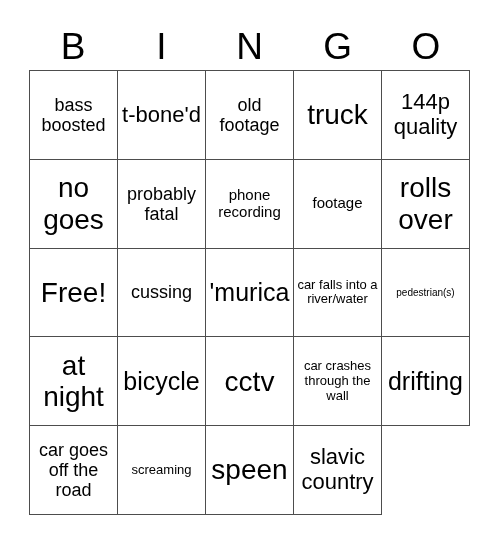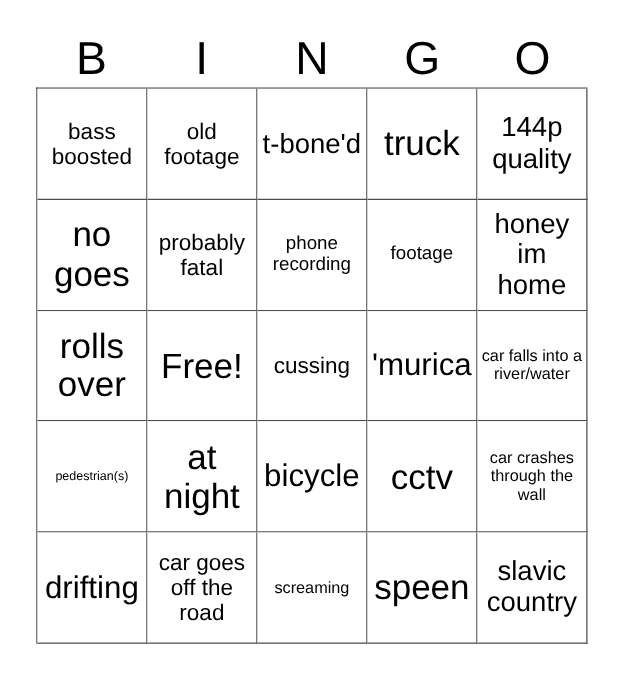--- a/index.html
+++ b/index.html
@@ -98,47 +98,44 @@
     <div class="header-letter">N</div>
     <div class="header-letter">G</div>
     <div class="header-letter">O</div>
   </div>
 
   <div class="bingo-grid">
 
     <div class="bingo-cell fs-md">
         <span class="cell-text">bass boosted</span>
       </div>
+    <div class="bingo-cell fs-lg">
+        <span class="cell-text">t-bone'd</span>
+      </div>
     <div class="bingo-cell fs-md">
         <span class="cell-text">old footage</span>
-      </div>
-    <div class="bingo-cell fs-lg">
-        <span class="cell-text">t-bone'd</span>
       </div>
     <div class="bingo-cell fs-xxl">
         <span class="cell-text">truck</span>
       </div>
     <div class="bingo-cell fs-lg">
         <span class="cell-text">144p quality</span>
       </div>
 
     <div class="bingo-cell fs-xxl">
         <span class="cell-text">no goes</span>
       </div>
     <div class="bingo-cell fs-md">
         <span class="cell-text">probably fatal</span>
       </div>
     <div class="bingo-cell fs-sm">
         <span class="cell-text">phone recording</span>
       </div>
     <div class="bingo-cell fs-sm">
         <span class="cell-text">footage</span>
-      </div>
-    <div class="bingo-cell fs-lg">
-        <span class="cell-text">honey im home</span>
       </div>
 
     <div class="bingo-cell fs-xxl">
         <span class="cell-text">rolls over</span>
       </div>
     <div class="bingo-cell fs-xxl">
         <span class="cell-text">Free!</span>
       </div>
     <div class="bingo-cell fs-md">
         <span class="cell-text">cussing</span>

